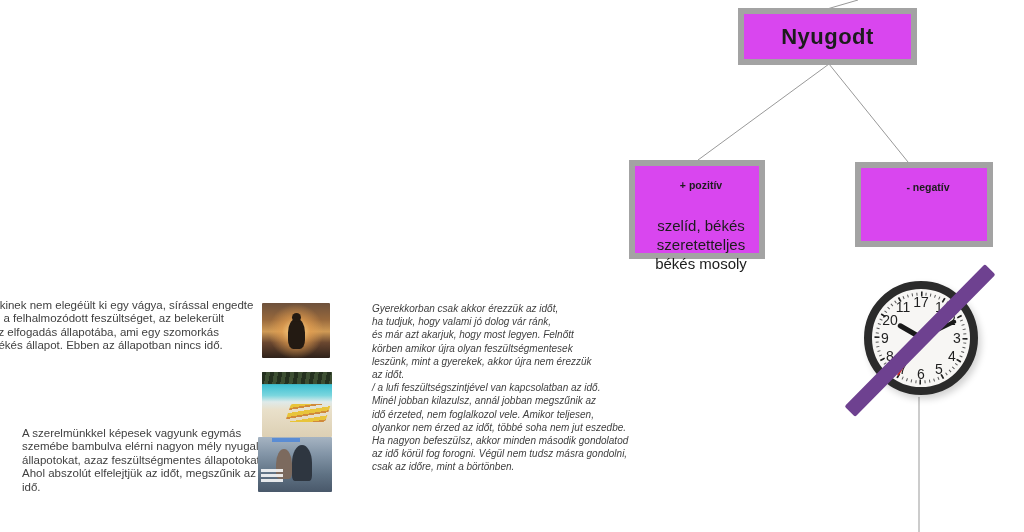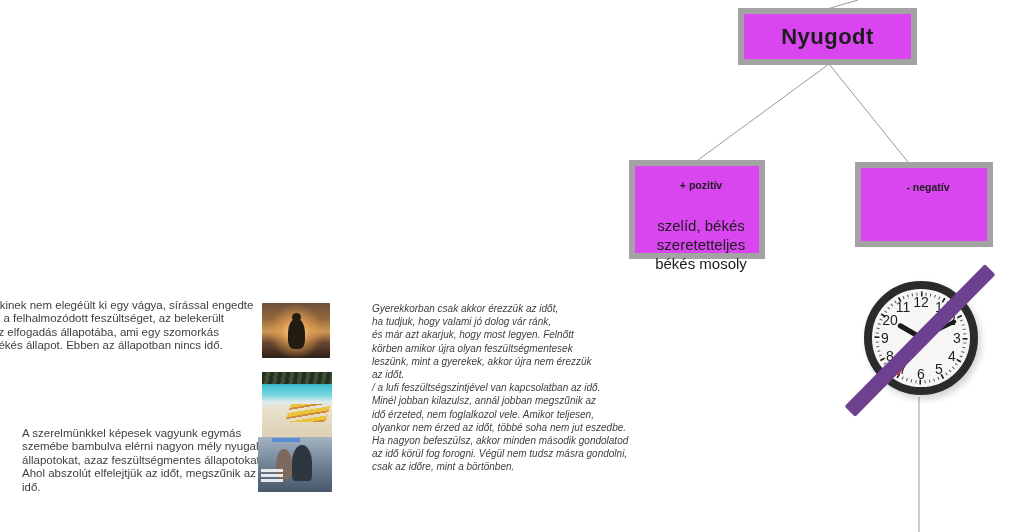--- a/index.html
+++ b/index.html
@@ -133,21 +133,21 @@
     <div class="figure-a"></div>
     <div class="figure-b"></div>
     <div class="caption"></div>
   </div>
 
   <div id="clock">
     <svg class="ticks" width="98" height="98" viewBox="0 0 98 98">
       <circle cx="49" cy="49" r="44" fill="none" stroke="#555" stroke-width="3" stroke-dasharray="1 3.6"></circle>
       <circle cx="49" cy="49" r="44" fill="none" stroke="#222" stroke-width="5" stroke-dasharray="1.6 21.4"></circle>
     </svg>
-    <span class="clock-number" style="left:49px;top:13px">12</span>
+    <span class="clock-number" style="left:49px;top:13px">17</span>
     <span class="clock-number" style="left:67px;top:18px">1</span>
     <span class="clock-number" style="left:80px;top:31px">2</span>
     <span class="clock-number" style="left:85px;top:49px">3</span>
     <span class="clock-number" style="left:80px;top:67px">4</span>
     <span class="clock-number" style="left:67px;top:80px">5</span>
     <span class="clock-number" style="left:49px;top:85px">6</span>
     <span class="clock-number" style="left:31px;top:80px">7</span>
     <span class="clock-number" style="left:18px;top:67px">8</span>
     <span class="clock-number" style="left:13px;top:49px">9</span>
     <span class="clock-number" style="left:18px;top:31px">20</span>

